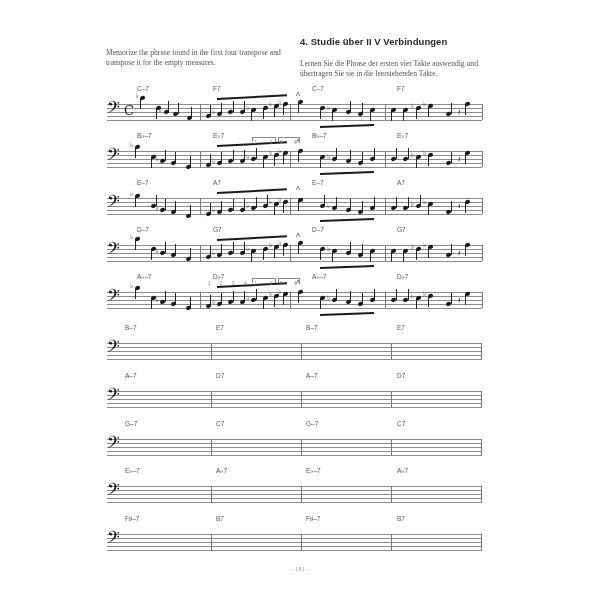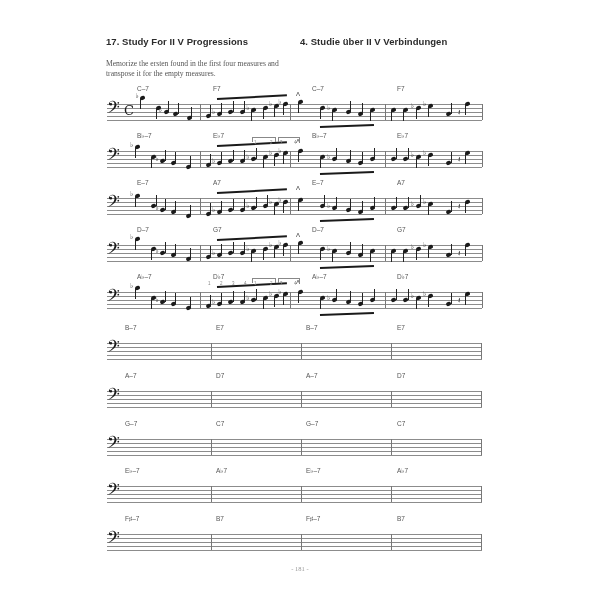--- a/index.html
+++ b/index.html
@@ -65,26 +65,26 @@
     position: absolute; top: 565px; left: 0; width: 600px; text-align: center;
     font-family: "Liberation Serif", serif; font-size: 6.5px; color: #999;
   }
 </style>
 </head>
 <body>
 
 <div class="page">
 
   <div class="col col-en">
-    <h1 class="title">17. Study For II V Progressions</h1>
-    <div class="desc">Memorize the ersten found in the first four measures and transpose it for the empty measures.</div>
+    <div class="desc">Memorize the phrase found in the first four transpose and transpose it for the empty measures.</div>
   </div>
 
   <div class="col col-de">
     <h1 class="title">4.  Studie über II V Verbindungen</h1>
+    <div class="desc">Lernen Sie die Phrase der ersten vier Takte auswendig und übertragen Sie sie in die leerstehenden Takte.</div>
   </div>
 
   <div id="systems">
       <div class="system" style="top: 0px;">
         <span class="chord" style="left: 137px; top: 85px;">C–7</span>
         <span class="chord" style="left: 213px; top: 85px;">F7</span>
         <span class="chord" style="left: 312px; top: 85px;">C–7</span>
         <span class="chord" style="left: 397px; top: 85px;">F7</span>
         <div class="staff" style="top: 104px;">
           <div class="line" style="top: 0px;"></div>

